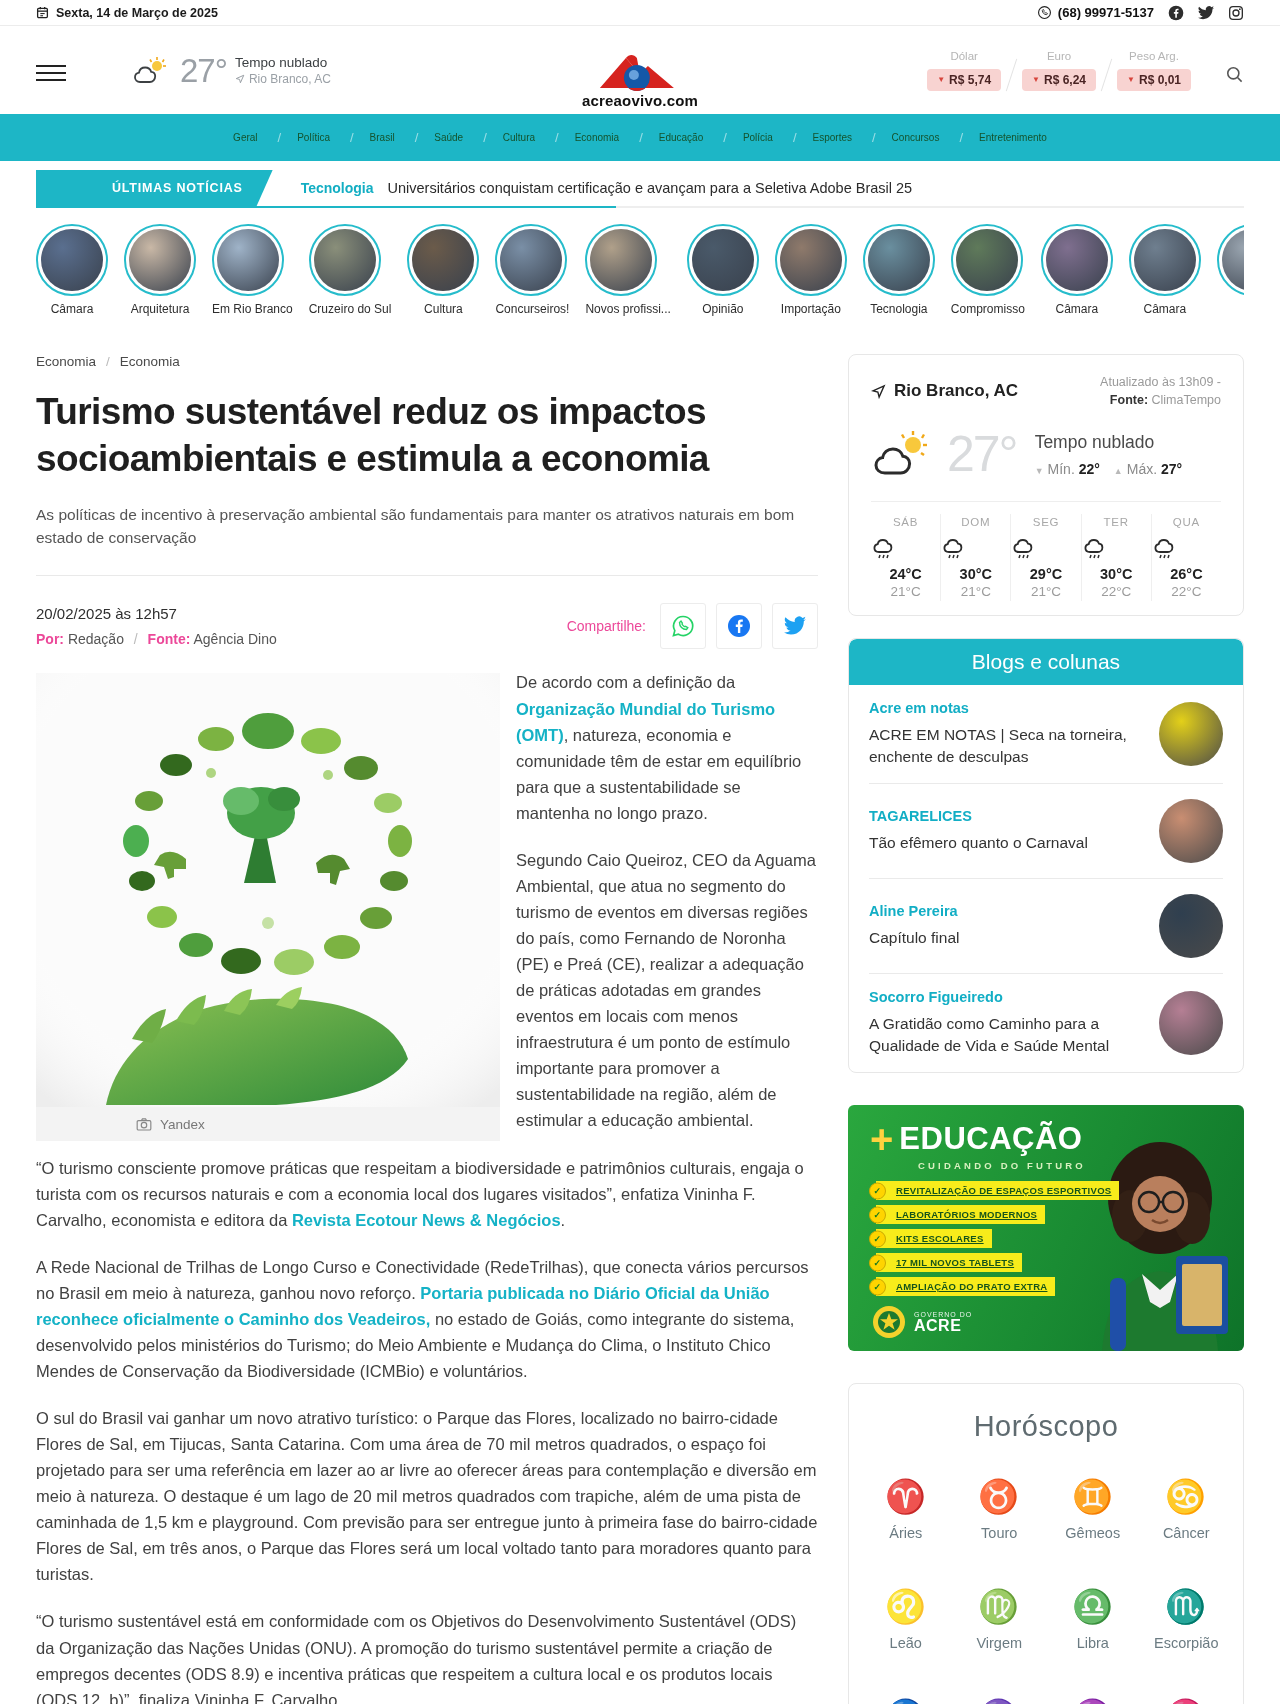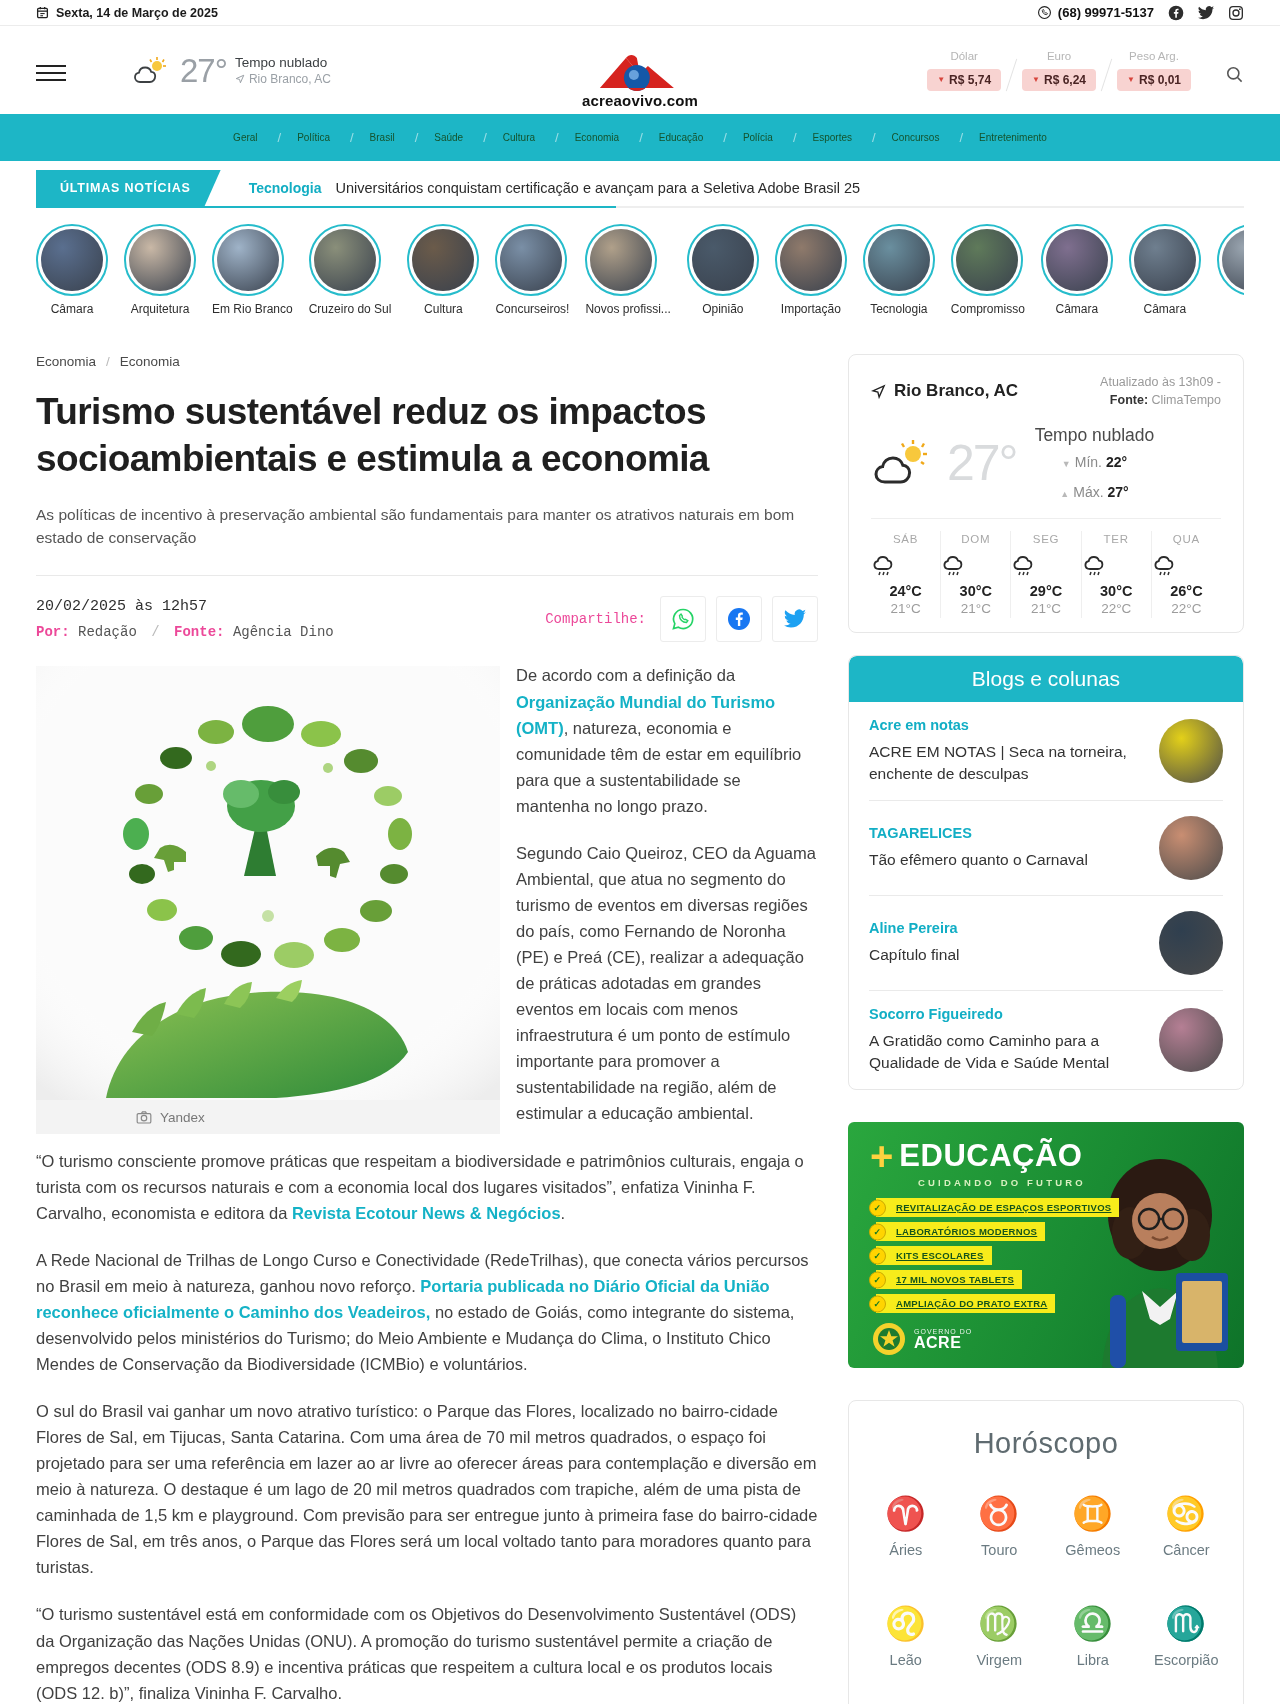--- a/index.html
+++ b/index.html
@@ -38,21 +38,21 @@
   
   .nav { background:#1db6c6; height:47px; }
   .nav ul { list-style:none; display:flex; justify-content:center; align-items:center; height:100%; }
   .nav li { color:#14532d; font-size:10px; padding:0 2px; cursor:pointer; display:flex; align-items:center; }
   .nav li + li::before { content:"/"; color:rgba(255,255,255,.55); padding:0 16px; font-size:13px; }
 
   
   .ticker { margin-top:9px; }
   .ticker .container { display:flex; align-items:center; border-bottom:2px solid #eee; position:relative; }
   .ticker .container::after { content:""; position:absolute; left:0; bottom:-2px; width:48%; height:2px; background:#1db6c6; }
-  .ticker-badge { background:#1db6c6; color:#fff; font-size:12.5px; font-weight:bold; letter-spacing:.8px; padding:11px 30px 11px 24px; clip-path:polygon(0 0,100% 0,calc(100% - 16px) 100%,0 100%); }
+  .ticker-badge { background:#1db6c6; color:#fff; font-size:12.5px; font-weight:bold; letter-spacing:.8px; padding:11px 30px 11px 76px; clip-path:polygon(0 0,100% 0,calc(100% - 16px) 100%,0 100%); }
   .ticker-cat { color:#13aec3; font-weight:bold; font-size:14px; margin:0 14px 0 28px; }
   .ticker-headline { font-size:14.5px; color:#2b2b2b; }
 
   
   .stories { display:flex; gap:16px; padding:16px 0 8px; overflow:hidden; }
   .story { flex:0 0 72px; text-align:center; cursor:pointer; }
   .story-ring { width:72px; height:72px; border-radius:50%; border:2px solid #26bccb; padding:3px; }
   .story-photo { width:100%; height:100%; border-radius:50%; }
   .story-label { font-size:12px; color:#2e2e2e; margin-top:6px; white-space:nowrap; overflow:hidden; text-overflow:ellipsis; }
 
@@ -60,21 +60,21 @@
   .content-row { display:flex; gap:30px; margin-top:30px; }
   .article-col { width:782px; flex:0 0 782px; }
   .sidebar { width:396px; flex:0 0 396px; }
 
   
   .breadcrumb { font-size:13.5px; color:#4a4a4a; display:flex; gap:10px; align-items:center; }
   .breadcrumb .sep { color:#bbb; }
   .article-title { font-size:37px; font-weight:800; color:#1f1f1f; line-height:1.27; letter-spacing:-.6px; margin-top:20px; }
   .article-sub { font-size:15.5px; color:#555; line-height:1.5; margin-top:20px; max-width:760px; }
   .article-hr { border:none; border-top:1px solid #e9e9e9; margin-top:26px; }
-  .meta-row { display:flex; justify-content:space-between; align-items:center; margin-top:20px;font-family:Liberation Mono, monospace; }
+  .meta-row { display:flex; justify-content:space-between; align-items:center; margin-top:27px; }
   .meta-date { font-size:15px; color:#2f2f2f; }
   .meta-byline { font-size:14px; color:#555; margin-top:9px; }
   .meta-byline b { color:#ec4899; }
   .meta-byline .sep { color:#bbb; padding:0 6px; }
   .share { display:flex; align-items:center; gap:10px; }
   .share-label { font-size:14px; color:#ec4899; margin-right:4px; }
   .share-btn { width:46px; height:46px; border:1px solid #ececec; border-radius:3px; background:#fff; display:flex; align-items:center; justify-content:center; cursor:pointer; }
 
   .article-body { margin-top:20px; font-size:16.5px; line-height:1.58; color:#414141; }
   .article-body p { margin-bottom:21px; }
@@ -87,21 +87,21 @@
   
   .wcard { padding:18px 22px 14px; }
   .wc-head { display:flex; justify-content:space-between; }
   .wc-loc { display:flex; align-items:center; gap:8px; font-size:17px; font-weight:bold; color:#222; }
   .wc-upd { text-align:right; font-size:12.5px; color:#9a9a9a; line-height:1.45; }
   .wc-upd b { color:#333; }
   .wc-main { display:flex; align-items:center; gap:10px; margin-top:16px; }
   .wc-temp { font-size:50px; font-weight:300; color:#d9dbdd; letter-spacing:-2px; }
   .wc-right { margin-left:8px; }
   .wc-cond { font-size:17.5px; color:#4a4a4a; }
-  .wc-minmax { font-size:14px; color:#8a8a8a; margin-top:8px; display:flex; gap:14px; align-items:center;flex-direction:column; }
+  .wc-minmax { font-size:14px; color:#8a8a8a; margin-top:8px; display:flex; gap:14px; align-items:center; }
   .wc-minmax b { color:#222; }
   .wc-minmax .tri { font-size:9px; color:#b9b9b9; margin-right:4px; }
   .forecast { display:flex; border-top:1px solid #eee; margin-top:18px; padding-top:12px; }
   .fc-col { flex:1; text-align:center; padding:2px 0; }
   .fc-col + .fc-col { border-left:1px solid #efefef; }
   .fc-day { font-size:11.5px; color:#a8a8a8; letter-spacing:.8px; }
   .fc-ico { margin:8px 0 4px; }
   .fc-hi { font-size:14.5px; font-weight:bold; color:#222; }
   .fc-lo { font-size:13.5px; color:#9c9c9c; margin-top:2px; }
 

